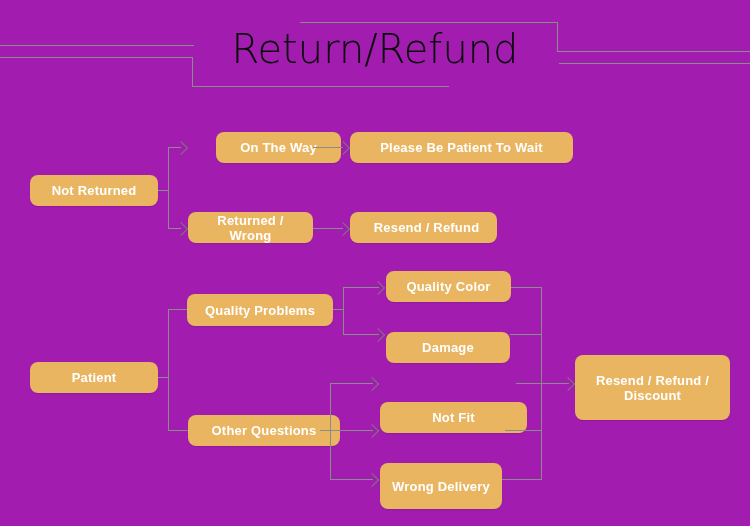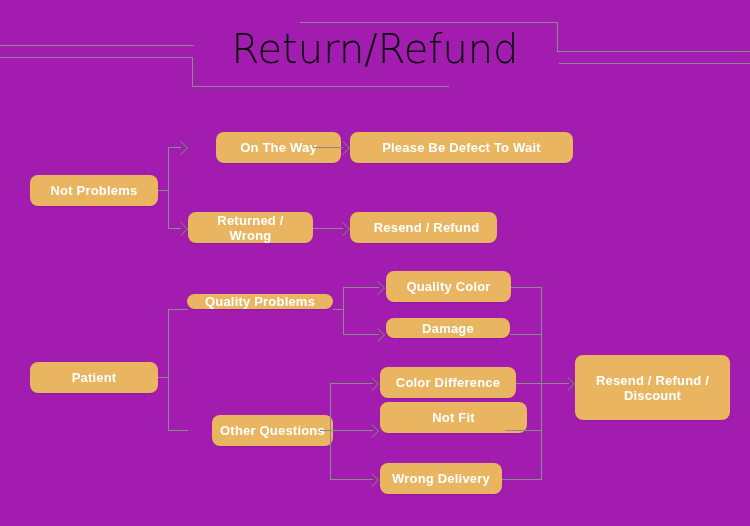--- a/index.html
+++ b/index.html
@@ -96,77 +96,76 @@
 
     <div class="hline" style="left:300px; top:22px; width:258px;"></div>
     <div class="vline" style="left:557px; top:22px; height:29px;"></div>
 
     <div class="hline" style="left:557px; top:51px; width:195px;"></div>
     <div class="hline" style="left:559px; top:63px; width:193px;"></div>
 
     <div id="title">Return/Refund</div>
   </div>
 
-  <div class="node" style="left:30px; top:175px; width:128px; height:31px;">Not Problems</div>
+  <div class="node" style="left:30px; top:175px; width:128px; height:31px;">Not Returned</div>
 
   <div class="hline" style="left:158px; top:190px; width:11px;"></div>
   <div class="vline" style="left:168px; top:147px; height:81px;"></div>
   <div class="hline" style="left:168px; top:147px; width:13px;"></div>
   <div class="arrow" style="left:176px; top:143px;"></div>
   <div class="hline" style="left:168px; top:228px; width:13px;"></div>
   <div class="arrow" style="left:176px; top:224px;"></div>
 
   <div class="node" style="left:188px; top:132px; width:125px; height:31px;margin-left:28px;">On The Way</div>
 
   <div class="node" style="left:188px; top:212px; width:125px; height:31px;">Returned / Wrong</div>
 
   <div class="hline" style="left:313px; top:147px; width:30px;"></div>
   <div class="arrow" style="left:338px; top:143px;"></div>
-  <div class="node" style="left:350px; top:132px; width:223px; height:31px;">Please Be Defect To Wait</div>
+  <div class="node" style="left:350px; top:132px; width:223px; height:31px;">Please Be Patient To Wait</div>
 
   <div class="hline" style="left:313px; top:228px; width:30px;"></div>
   <div class="arrow" style="left:338px; top:224px;"></div>
   <div class="node" style="left:350px; top:212px; width:147px; height:31px;padding-left:14px;">Resend / Refund</div>
 
   <div class="node" style="left:30px; top:362px; width:128px; height:31px;">Patient</div>
 
   <div class="hline" style="left:158px; top:377px; width:11px;"></div>
   <div class="vline" style="left:168px; top:309px; height:121px;"></div>
   <div class="hline" style="left:168px; top:309px; width:20px;"></div>
   <div class="hline" style="left:168px; top:430px; width:20px;"></div>
 
-  <div class="node" style="left:187px; top:294px; width:146px; height:15px;">Quality Problems</div>
+  <div class="node" style="left:187px; top:294px; width:146px; height:32px;">Quality Problems</div>
 
-  <div class="node" style="left:188px; top:415px; width:121px; height:31px;margin-left:24px;">Other Questions</div>
+  <div class="node" style="left:188px; top:415px; width:152px; height:31px;">Other Questions</div>
 
   <div class="hline" style="left:333px; top:309px; width:11px;"></div>
   <div class="vline" style="left:343px; top:287px; height:47px;"></div>
   <div class="hline" style="left:343px; top:287px; width:36px;"></div>
   <div class="arrow" style="left:373px; top:283px;"></div>
   <div class="hline" style="left:343px; top:334px; width:36px;"></div>
   <div class="arrow" style="left:373px; top:330px;"></div>
 
   <div class="node" style="left:386px; top:271px; width:125px; height:31px;">Quality Color</div>
 
-  <div class="node" style="left:386px; top:318px; width:124px; height:20px;">Damage</div>
+  <div class="node" style="left:386px; top:332px; width:124px; height:31px;">Damage</div>
 
   <div class="hline" style="left:320px; top:430px; width:11px;"></div>
   <div class="vline" style="left:330px; top:383px; height:96px;"></div>
   <div class="hline" style="left:330px; top:383px; width:43px;"></div>
   <div class="arrow" style="left:367px; top:379px;"></div>
   <div class="hline" style="left:330px; top:430px; width:43px;"></div>
   <div class="arrow" style="left:367px; top:426px;"></div>
   <div class="hline" style="left:330px; top:479px; width:43px;"></div>
   <div class="arrow" style="left:367px; top:475px;"></div>
 
-  <div class="node" style="left:380px; top:367px; width:136px; height:31px;">Color Difference</div>
 
   <div class="node" style="left:380px; top:402px; width:147px; height:31px;">Not Fit</div>
 
-  <div class="node" style="left:380px; top:463px; width:122px; height:31px;">Wrong Delivery</div>
+  <div class="node" style="left:380px; top:463px; width:122px; height:46px;">Wrong Delivery</div>
 
   <div class="hline" style="left:511px; top:287px; width:31px;"></div>
   <div class="hline" style="left:510px; top:334px; width:32px;"></div>
   <div class="hline" style="left:516px; top:383px; width:26px;"></div>
   <div class="hline" style="left:505px; top:430px; width:37px;"></div>
   <div class="hline" style="left:502px; top:479px; width:40px;"></div>
 
   <div class="vline" style="left:541px; top:287px; height:192px;"></div>
 
   <div class="hline" style="left:541px; top:383px; width:28px;"></div>

